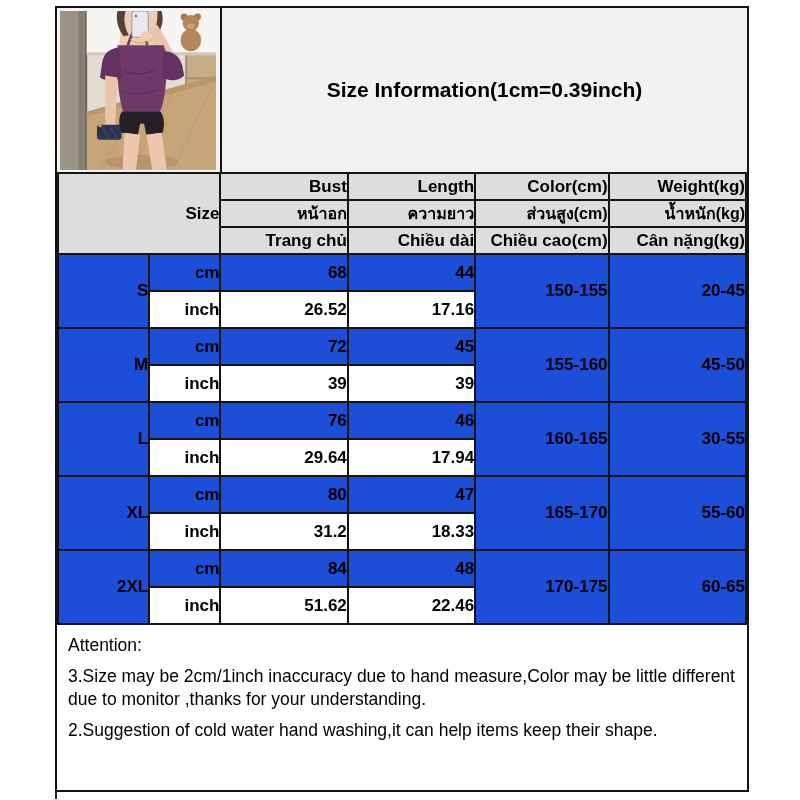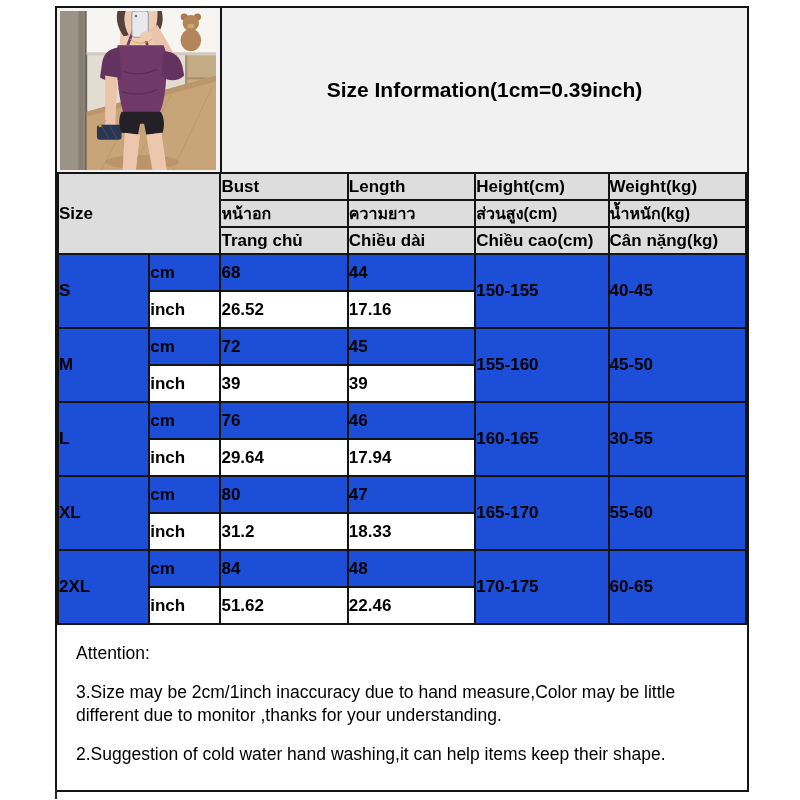--- a/index.html
+++ b/index.html
@@ -28,38 +28,38 @@
     align-items:center;text-align:center;gap:7px;background:#f1f1f1;
   }
   .title-en{font-size:21px;font-weight:bold;letter-spacing:0px;}
   .title-th{font-size:19px;font-weight:bold;}
   .title-vi{font-size:20px;font-weight:bold;}
   
   table.size-table{
     border-collapse:collapse;table-layout:fixed;width:100%;
   }
   table.size-table td{
-    border:2px solid #141414;text-align:left;vertical-align:middle;
+    border:2px solid #141414;text-align:right;vertical-align:middle;
     font-weight:bold;font-size:17px;padding:0;overflow:hidden;
   }
   tr.hdr td{height:25px;background:#dddddd;}
   tr.hdr.r-th td{font-size:16px;}
   td.size-big{
     background:#ececec;font-size:34px;font-weight:bold;
   }
   td.c-letter{background:#e2e2e2;font-size:18px;}
   tr.r-cm td{height:35px;background:#1d4ed8;}
   tr.r-inch td{height:35px;background:#ffffff;}
   td.merged{background:#efefef;}
   
   .attention{
     flex:1;background:#ffffff;padding:1px 4px 0 3px;
     font-size:17.5px;line-height:1.31;font-weight:normal;
   }
-  .attention p{margin:16px;}
+  .attention p{margin:8px;}
   
   .corner-tick{
     position:absolute;left:55px;top:790px;width:2px;height:9px;background:#242424;
   }
 </style>
 </head>
 <body>
 
 <div class="frame">
 
@@ -160,21 +160,21 @@
         <col style="width:127px">
       <col style="width:127px">
         <col style="width:133px">
         <col style="width:137px">
     </colgroup>
     <tbody>
       <tr class="hdr r-en">
         <td class="size-big" rowspan="3" colspan="2">Size</td>
         <td>Bust</td>
         <td>Length</td>
-        <td>Height(cm)</td>
+        <td>Color(cm)</td>
         <td>Weight(kg)</td>
       </tr>
       <tr class="hdr r-th">
         <td>หน้าอก</td>
         <td>ความยาว</td>
         <td>ส่วนสูง(cm)</td>
         <td>น้ำหนัก(kg)</td>
       </tr>
       <tr class="hdr r-vi">
         <td>Trang chủ</td>
@@ -182,21 +182,21 @@
         <td>Chiều cao(cm)</td>
         <td>Cân nặng(kg)</td>
       </tr>
 
       <tr class="r-cm">
         <td class="c-letter" rowspan="2">S</td>
         <td>cm</td>
         <td>68</td>
         <td>44</td>
         <td class="merged" rowspan="2">150-155</td>
-        <td class="merged" rowspan="2">40-45</td>
+        <td class="merged" rowspan="2">20-45</td>
       </tr>
       <tr class="r-inch">
         <td>inch</td>
         <td>26.52</td>
         <td>17.16</td>
       </tr>
 
       <tr class="r-cm">
         <td class="c-letter" rowspan="2">M</td>
         <td>cm</td>

